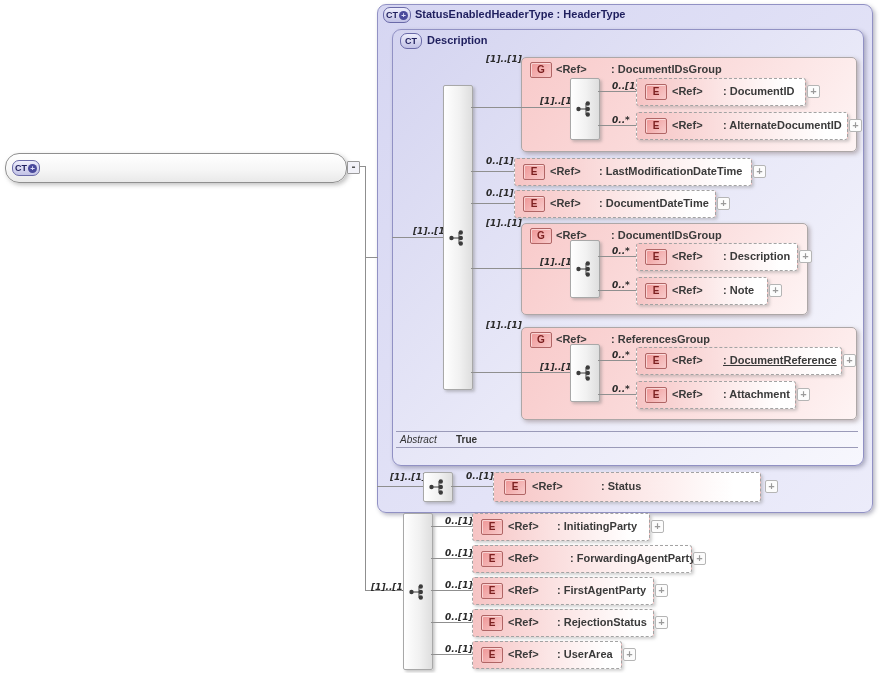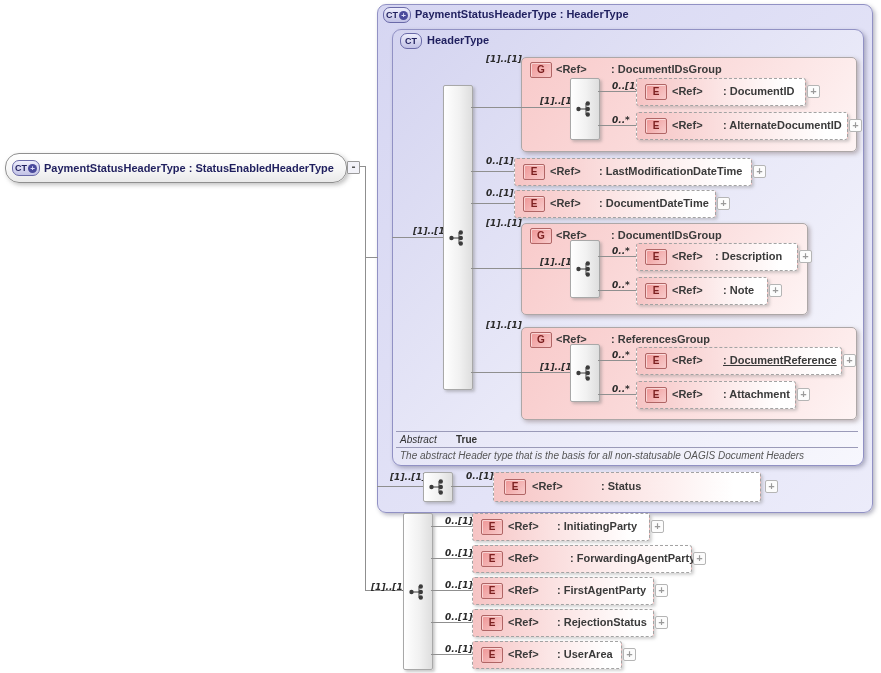--- a/index.html
+++ b/index.html
@@ -59,33 +59,32 @@
 </head>
 <body>
 
 <div id="stage">
 
   <div class="ctbox ct-outer" style="left:377px;top:4px;width:494px;height:507px;"></div>
   <div class="ctbadge" style="left:383px;top:7px;width:26px;">
       <span>CT</span>
       <span class="plusdot">+</span>
     </div>
-  <div class="ct-title" style="left:415px;top:8px;">PaymentStatusHeaderType : HeaderType</div>
+  <div class="ct-title" style="left:415px;top:8px;">StatusEnabledHeaderType : HeaderType</div>
 
   <div class="ctbox ct-inner" style="left:392px;top:29px;width:470px;height:435px;"></div>
   <div class="ctbadge" style="left:400px;top:33px;width:20px;">
       <span>CT</span>
     </div>
-  <div class="ct-title" style="left:427px;top:34px;">HeaderType</div>
+  <div class="ct-title" style="left:427px;top:34px;">Description</div>
 
   <div class="sepline" style="left:396px;top:431px;width:462px;"></div>
   <div class="facet-label" style="left:400px;top:434px;">Abstract</div>
   <div class="facet-value" style="left:456px;top:434px;">True</div>
   <div class="sepline" style="left:396px;top:447px;width:462px;"></div>
-  <div class="annot" style="left:400px;top:450px;">The abstract Header type that is the basis for all non-statusable OAGIS Document Headers</div>
 
   <div class="hline" style="left:358px;top:166px;width:8px;"></div>
   <div class="vline" style="left:365px;top:166px;height:425px;"></div>
   <div class="hline" style="left:365px;top:257px;width:13px;"></div>
   <div class="hline" style="left:377px;top:486px;width:46px;"></div>
   <div class="hline" style="left:365px;top:590px;width:38px;"></div>
   <div class="hline" style="left:392px;top:237px;width:51px;"></div>
 
   <div class="card" style="left:413px;top:226px;">[1]..[1]</div>
   <div class="seqbar" style="left:443px;top:85px;width:28px;height:303px;">
@@ -175,21 +174,21 @@
         <circle cx="12.8" cy="9" r="2.2" fill="#3c3c3c"></circle>
         <circle cx="12.8" cy="14.5" r="2.2" fill="#3c3c3c"></circle>
       </svg>
   </div>
 
   <div class="hline" style="left:598px;top:256px;width:38px;"></div>
   <div class="card" style="left:612px;top:246px;">0..*</div>
   <div class="ebox" style="left:636px;top:243px;width:160px;">
     <div class="e-icon" style="left:8px;top:5px;">E</div>
     <div class="etext" style="left:35px;top:6px;">&lt;Ref&gt;</div>
-    <div class="etext" style="left:78px;top:6px;">: Description</div>
+    <div class="etext" style="left:86px;top:6px;">: Description</div>
   </div>
   <div class="plus" style="left:799px;top:250px;">+</div>
 
   <div class="hline" style="left:598px;top:290px;width:38px;"></div>
   <div class="card" style="left:612px;top:280px;">0..*</div>
   <div class="ebox" style="left:636px;top:277px;width:130px;">
     <div class="e-icon" style="left:8px;top:5px;">E</div>
     <div class="etext" style="left:35px;top:6px;">&lt;Ref&gt;</div>
     <div class="etext" style="left:86px;top:6px;">: Note</div>
   </div>
@@ -307,17 +306,16 @@
     <div class="etext" style="left:35px;top:6px;">&lt;Ref&gt;</div>
     <div class="etext" style="left:84px;top:6px;">: UserArea</div>
   </div>
   <div class="plus" style="left:623px;top:648px;">+</div>
 
   <div class="rootnode" style="left:5px;top:153px;width:340px;height:28px;">
     <div class="ctbadge" style="left:6px;top:6px;width:26px;">
         <span>CT</span>
         <span class="plusdot">+</span>
       </div>
-    <div class="ct-title" style="left:38px;top:8px;">PaymentStatusHeaderType : StatusEnabledHeaderType</div>
   </div>
   <div class="handle" style="left:347px;top:161px;">-</div>
 
 </div>
 
 </body></html>

